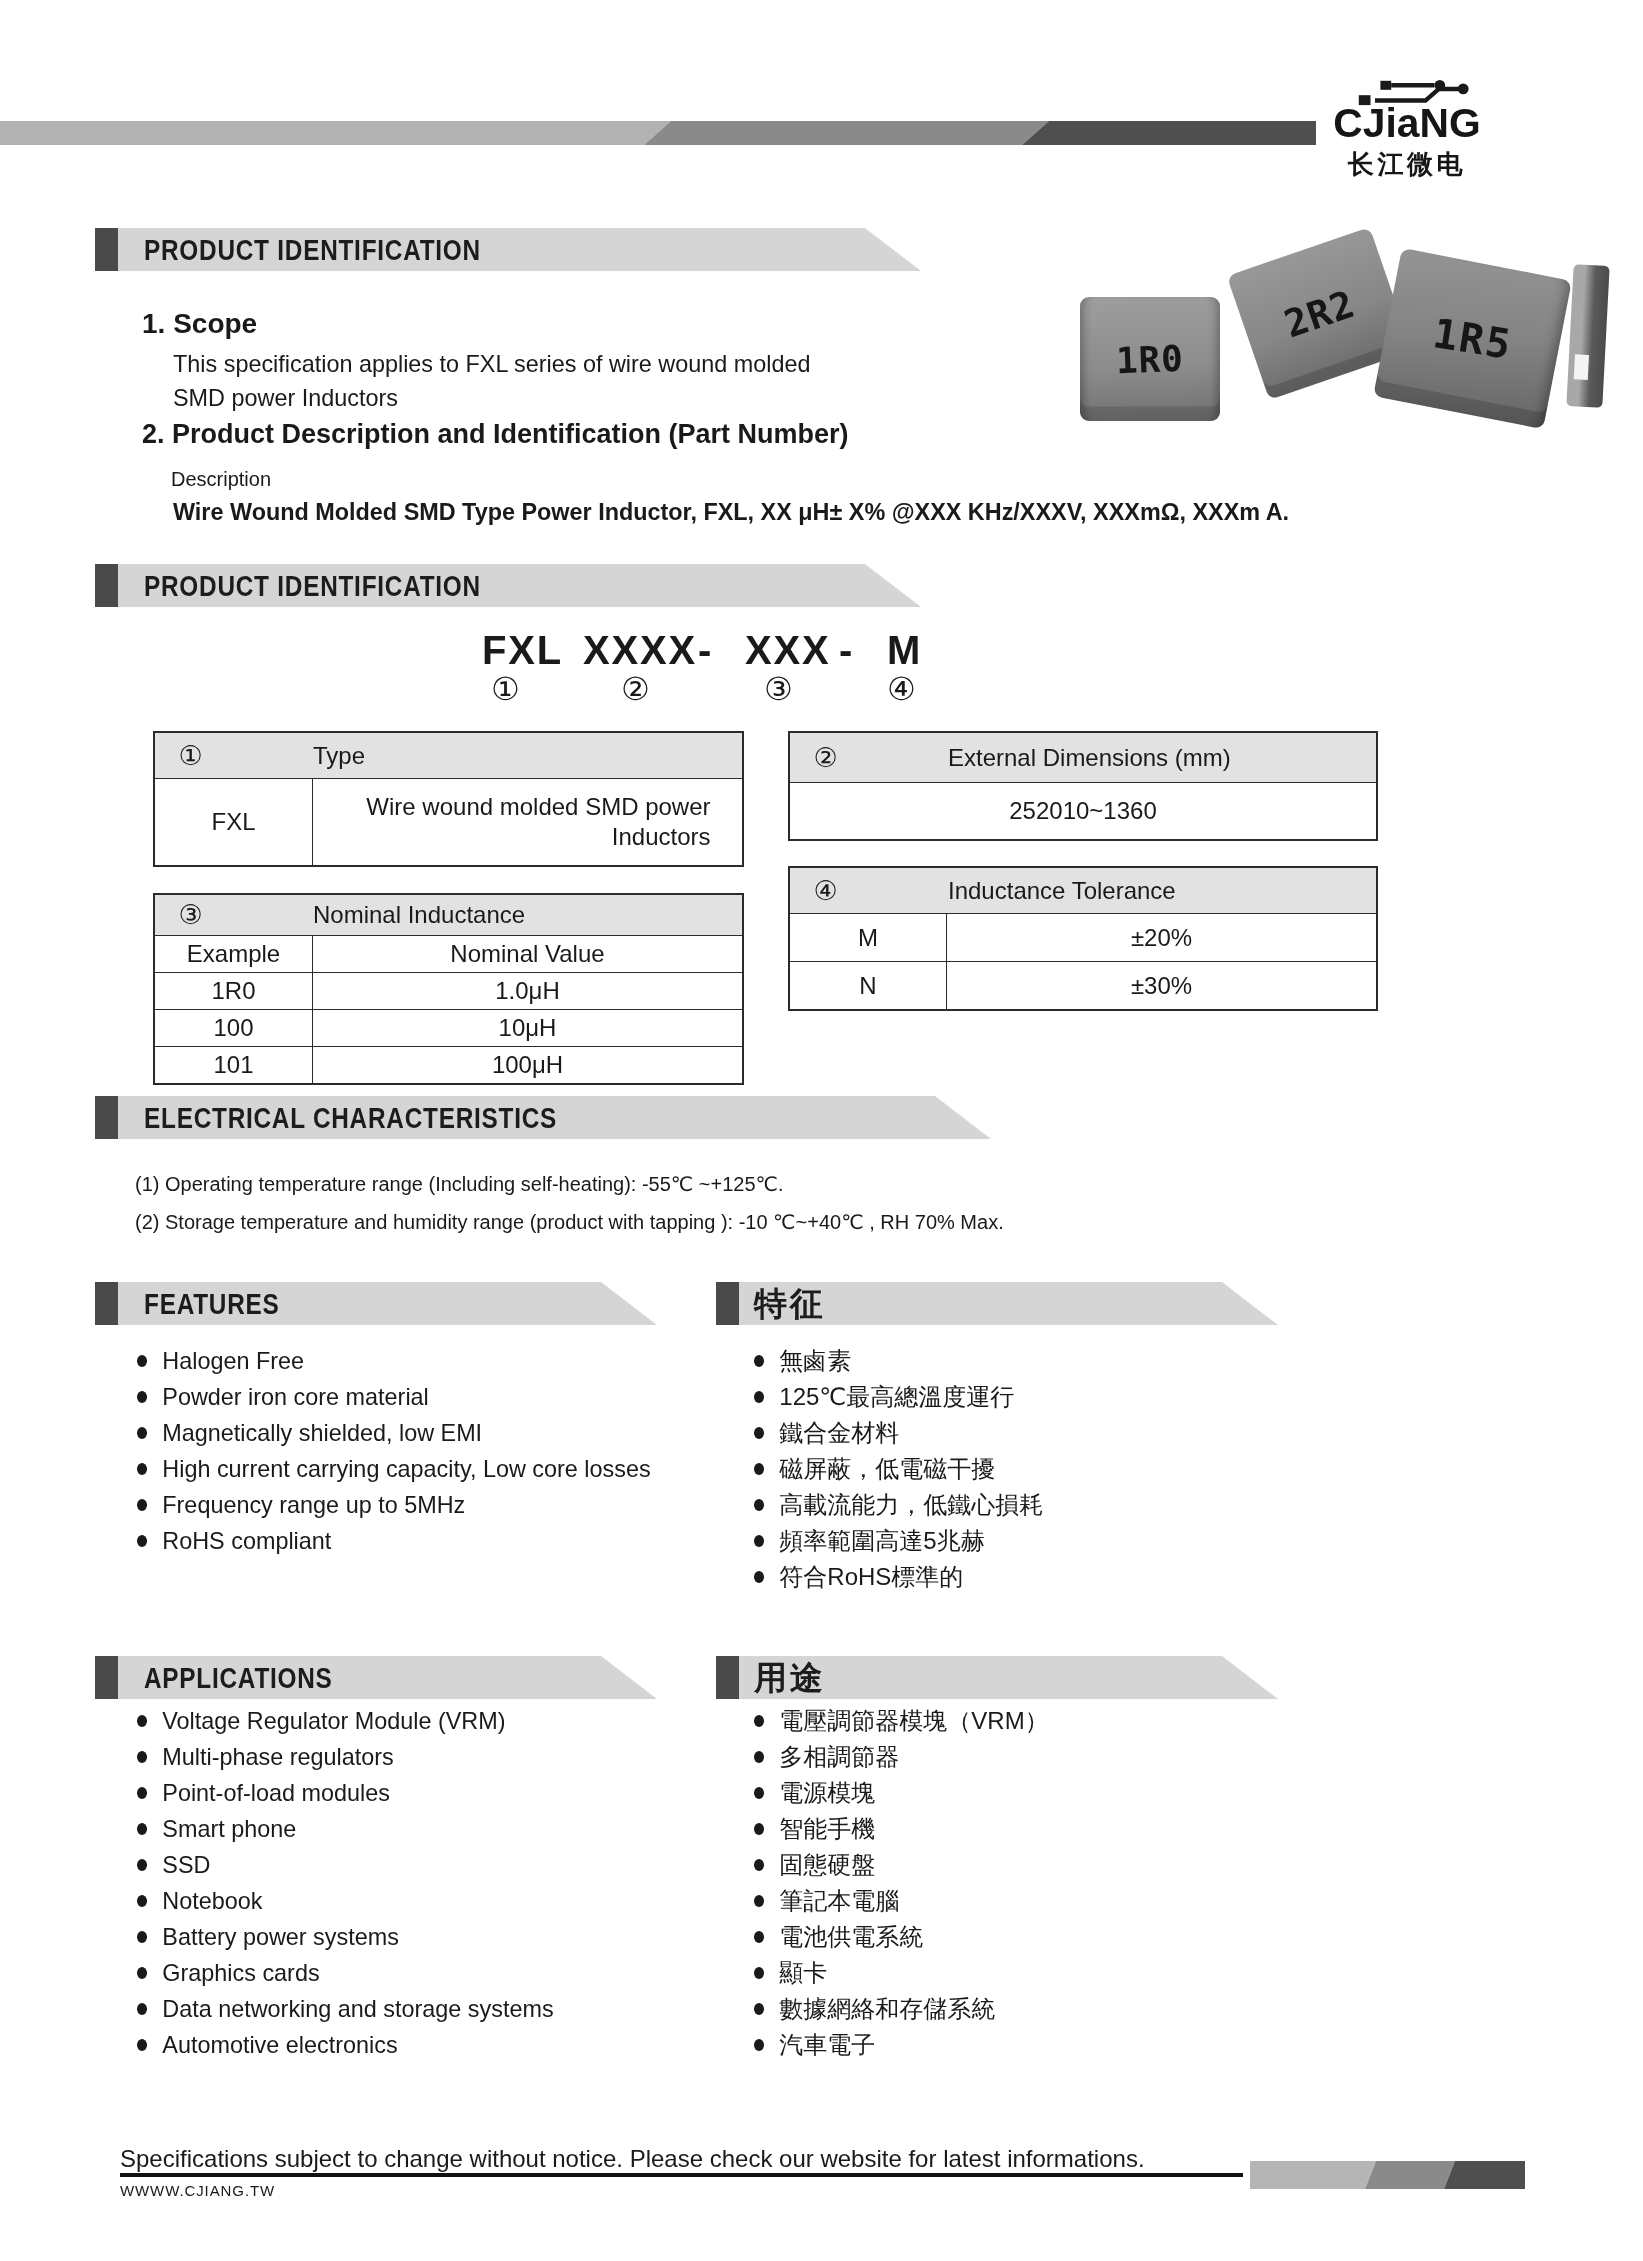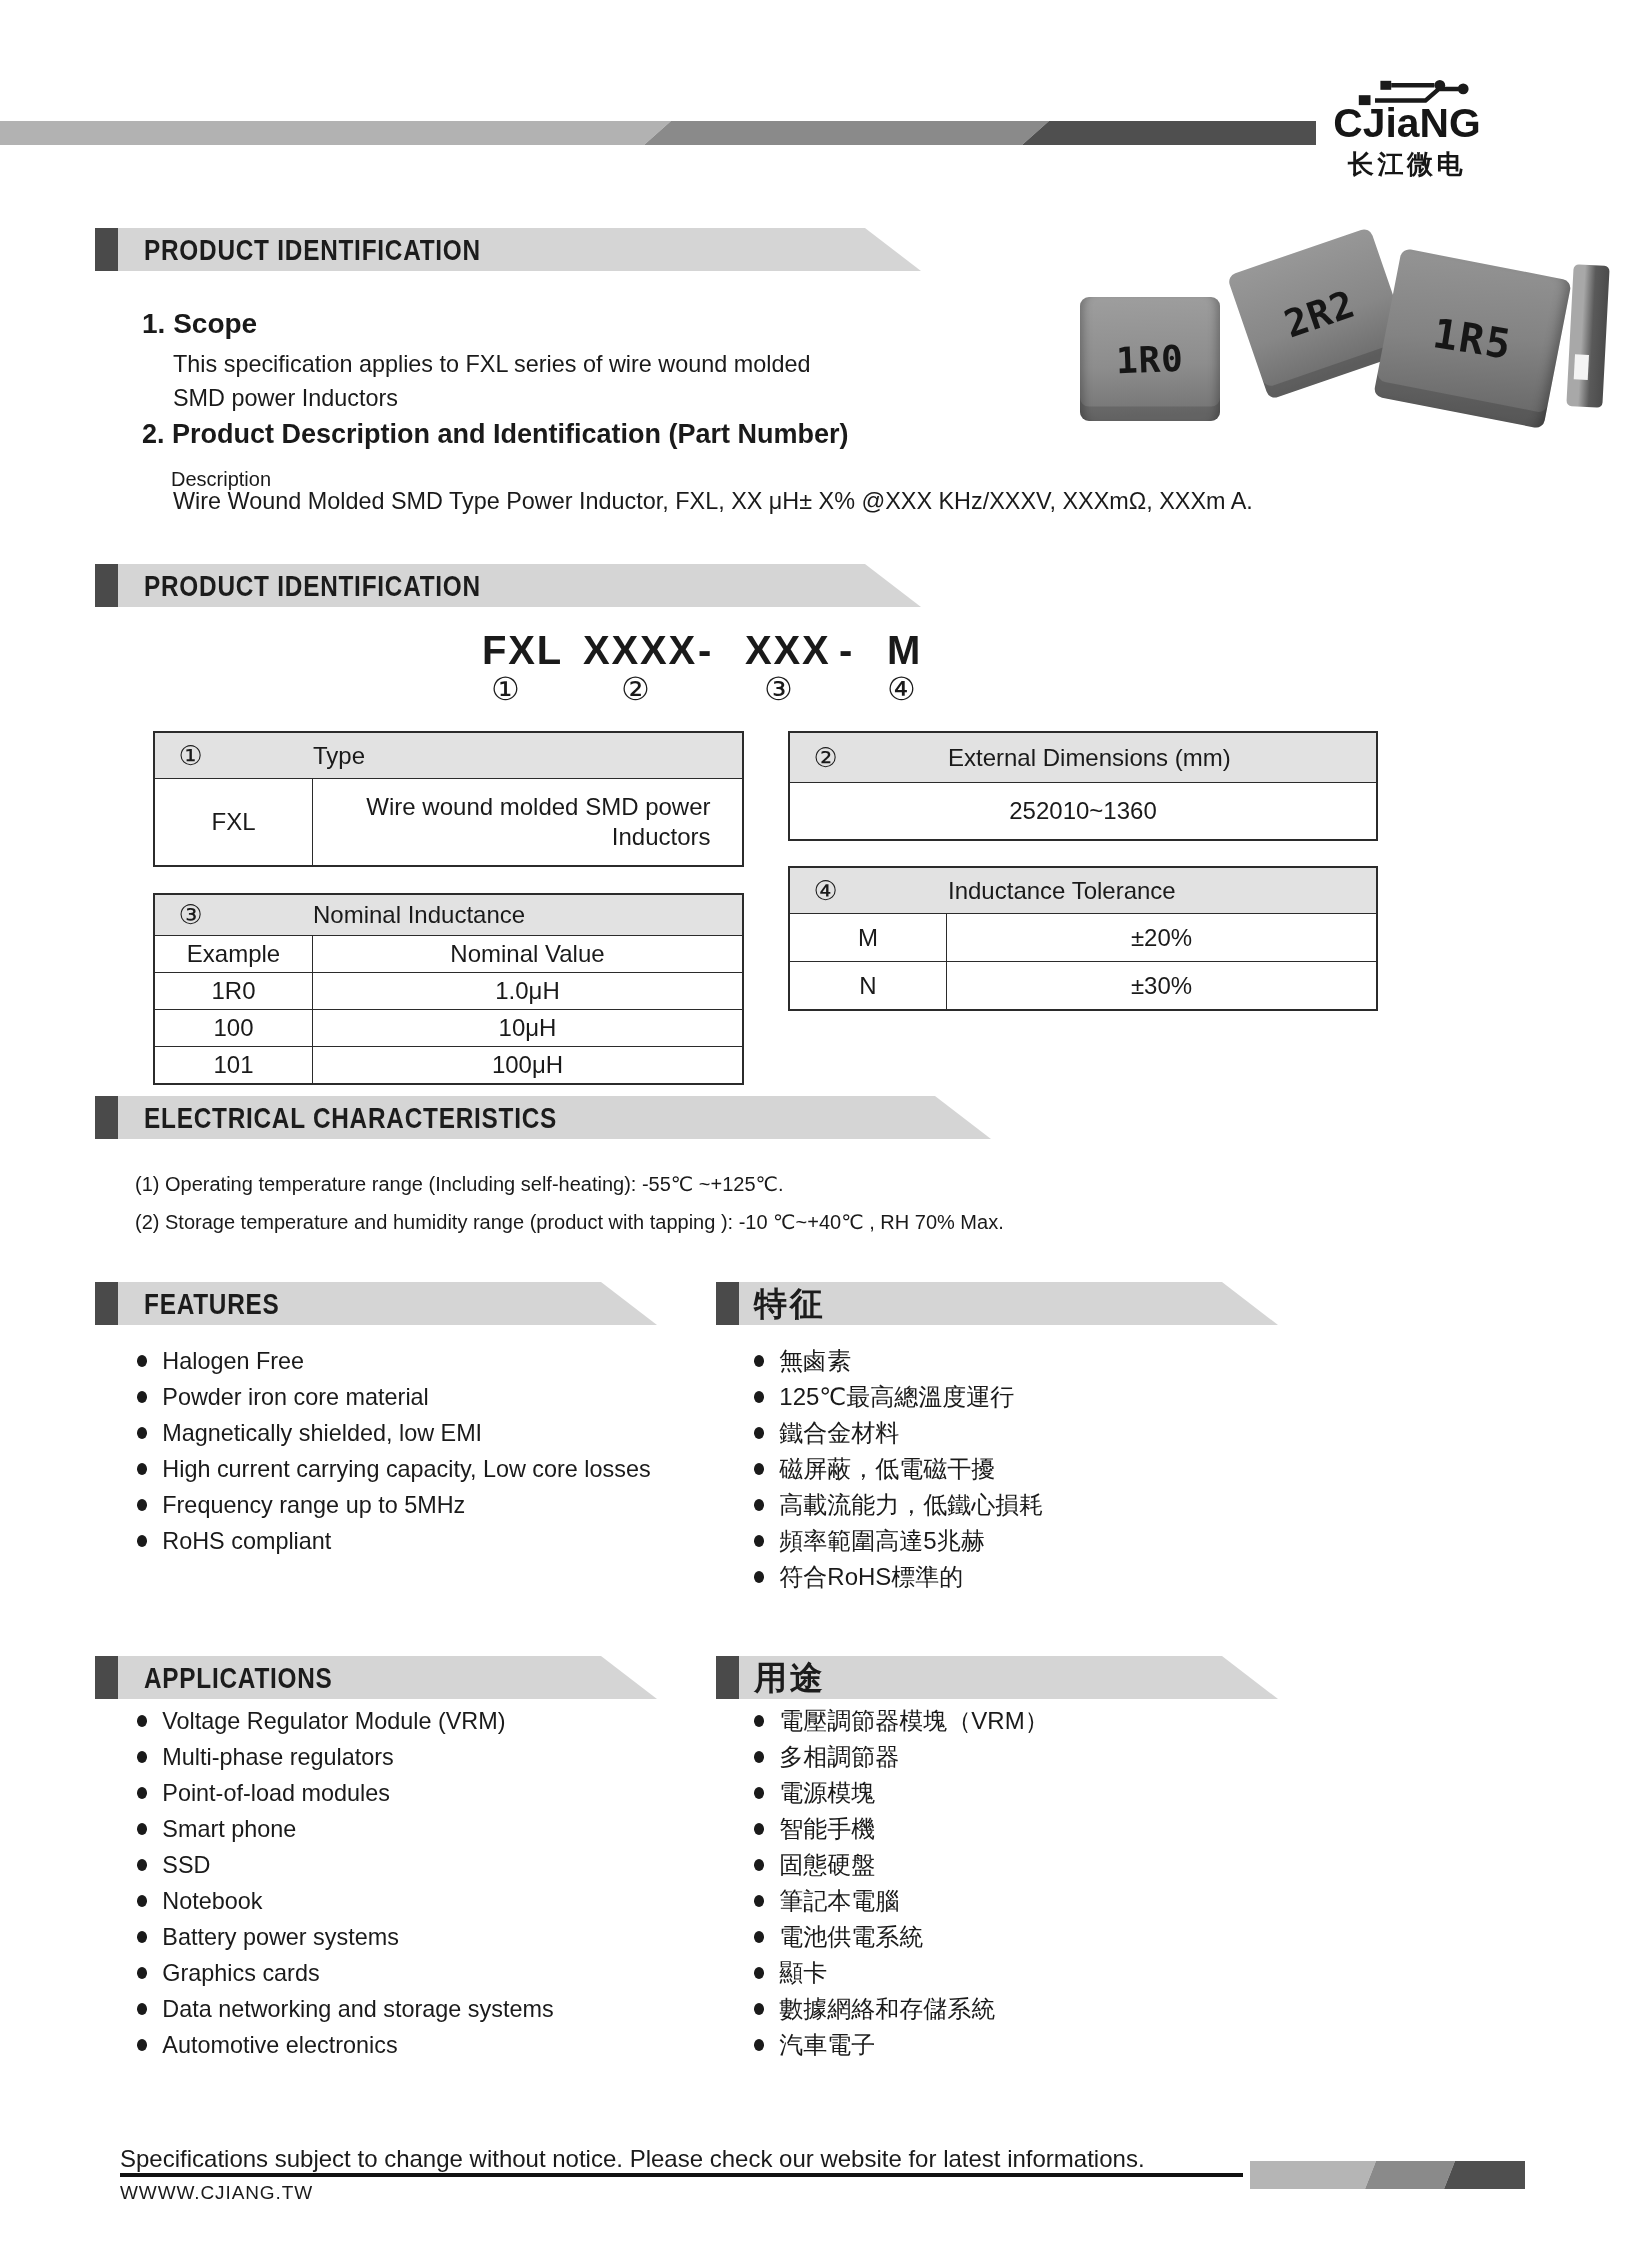--- a/index.html
+++ b/index.html
@@ -89,21 +89,21 @@
   .blist li::before{content:"";width:10px;height:11.7px;border-radius:50%;background:#1a1a1a;margin-right:15.3px;flex:none;}
   .blist.cn{font-size:24px;}
   #feat-list{left:137px;top:1343px;}
   #featcn-list{left:754px;top:1343px;}
   #app-list{left:137px;top:1703px;}
   #appcn-list{left:754px;top:1703px;}
 
   
   #f-note{left:120px;top:2145px;font-size:24px;}
   #f-rule{position:absolute;left:120px;top:2173px;width:1123px;height:3.6px;background:#111;}
-  #f-site{left:120px;top:2182px;font-size:19px;letter-spacing:0.9px;}
+  #f-site{left:120px;top:2182px;font-size:15px;letter-spacing:0.9px;}
   #f-blocks{position:absolute;left:1250px;top:2161px;width:275px;height:28px;}
   #f-blocks .bseg.s1{clip-path:polygon(0 0,126px 0,115px 100%,0 100%);background:#b5b5b5;}
   #f-blocks .bseg.s2{clip-path:polygon(126px 0,205px 0,194px 100%,115px 100%);background:#8a8a8a;}
   #f-blocks .bseg.s3{clip-path:polygon(205px 0,100% 0,100% 100%,194px 100%);background:#4f4f4f;}
 </style>
 </head>
 <body>
 
 <div class="page">
 
@@ -129,21 +129,21 @@
   <div class="secbar" id="sec1">
     <div class="marker"></div>
     <span class="label">PRODUCT IDENTIFICATION</span>
   </div>
 
   <div class="abs bold30" style="left:142px;top:308px;font-size:28px;">1. Scope</div>
   <div class="abs body26" style="left:173px;top:351px;">This specification applies to FXL series of wire wound molded</div>
   <div class="abs body26" style="left:173px;top:385px;text-align:center;">SMD power Inductors</div>
   <div class="abs bold30" style="left:142px;top:419px;">2. Product Description and Identification (Part Number)</div>
   <div class="abs body27" style="left:171px;top:459px;">Description</div>
-  <div class="abs body26" style="left:173px;top:488px;">Wire Wound Molded SMD Type Power Inductor, FXL, XX μH± X% @XXX KHz/XXXV, XXXmΩ, XXXm A.</div>
+  <div class="abs body26" style="left:173px;top:499px;font-weight:bold;">Wire Wound Molded SMD Type Power Inductor, FXL, XX μH± X% @XXX KHz/XXXV, XXXmΩ, XXXm A.</div>
 
   <div class="chip" id="chip1">
     <span class="chip-label">1R0</span>
   </div>
   <div class="chip" id="chip2">
     <span class="chip-label">2R2</span>
   </div>
   <div class="chip" id="chip3">
     <span class="chip-label">1R5</span>
   </div>

